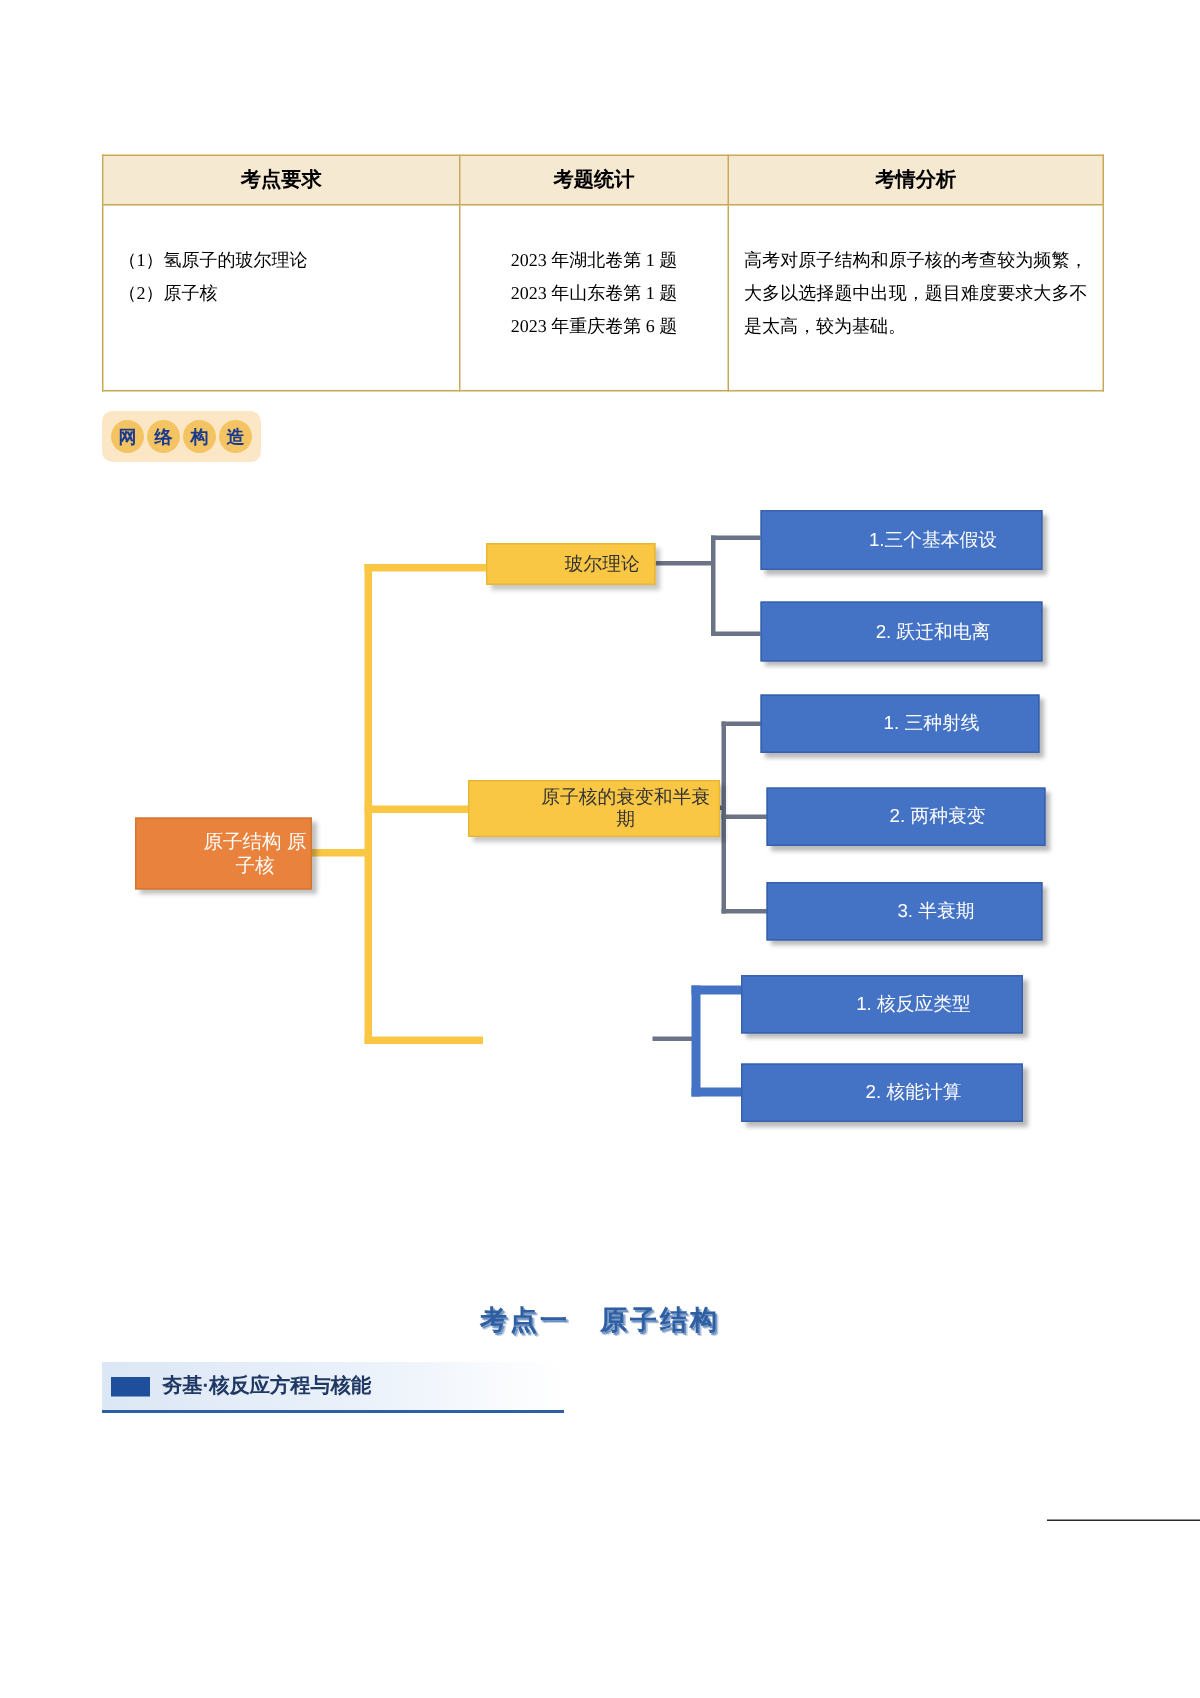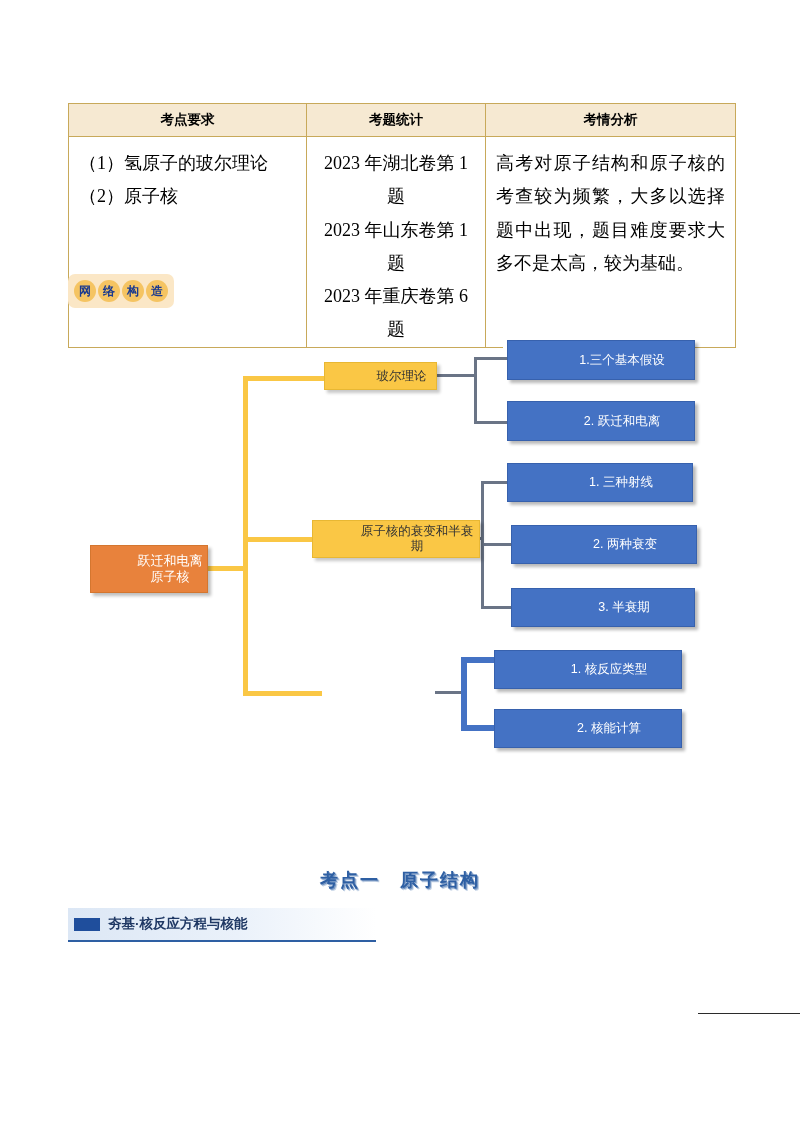--- a/index.html
+++ b/index.html
@@ -40,24 +40,24 @@
     background: #f6e9d2;
     height: 32px;
     text-align: center;
     font-weight: bold;
     font-size: 13.5px;
     color: #000;
     vertical-align: middle;
   }
   .exam-table tbody td {
     height: 98px;
-    font-size: 18px;
+    font-size: 12px;
     line-height: 1.85;
     color: #000;
-    padding: 10px 10px 0 10px;
+    padding: 25px 10px 0 10px;
   }
   .col-a { width: 237px; }
   .col-b { width: 178px; }
   .col-c { width: 249px; }
   .cell-a p, .cell-b p, .cell-c p { margin: 0; }
   .cell-b { text-align: center; }
   .cell-c { text-align: justify; }
 
   
   .net-badge {
@@ -252,21 +252,21 @@
     <div class="connector c-g" style="left:481px; top:161px; width:3px;  height:128px;"></div>
     <div class="connector c-g" style="left:481px; top:161px; width:28px; height:3px;"></div>
     <div class="connector c-g" style="left:481px; top:223px; width:32px; height:3px;"></div>
     <div class="connector c-g" style="left:481px; top:286px; width:32px; height:3px;"></div>
 
     <div class="connector c-g" style="left:435px; top:371px; width:28px; height:3px;"></div>
     <div class="connector c-b" style="left:461px; top:337px; width:6px;  height:74px;"></div>
     <div class="connector c-b" style="left:461px; top:337px; width:33px; height:6px;"></div>
     <div class="connector c-b" style="left:461px; top:405px; width:33px; height:6px;"></div>
 
-    <div class="node node-root">跃迁和电离  原子核</div>
+    <div class="node node-root">原子结构  原子核</div>
 
     <div class="node node-mid node-m1">玻尔理论</div>
     <div class="node node-mid node-m2">原子核的衰变和半衰期</div>
 
     <div class="node node-leaf node-l1">1.三个基本假设</div>
     <div class="node node-leaf node-l2">2. 跃迁和电离</div>
     <div class="node node-leaf node-l3">1. 三种射线</div>
     <div class="node node-leaf node-l4">2. 两种衰变</div>
     <div class="node node-leaf node-l5">3. 半衰期</div>
     <div class="node node-leaf node-l6">1. 核反应类型</div>

